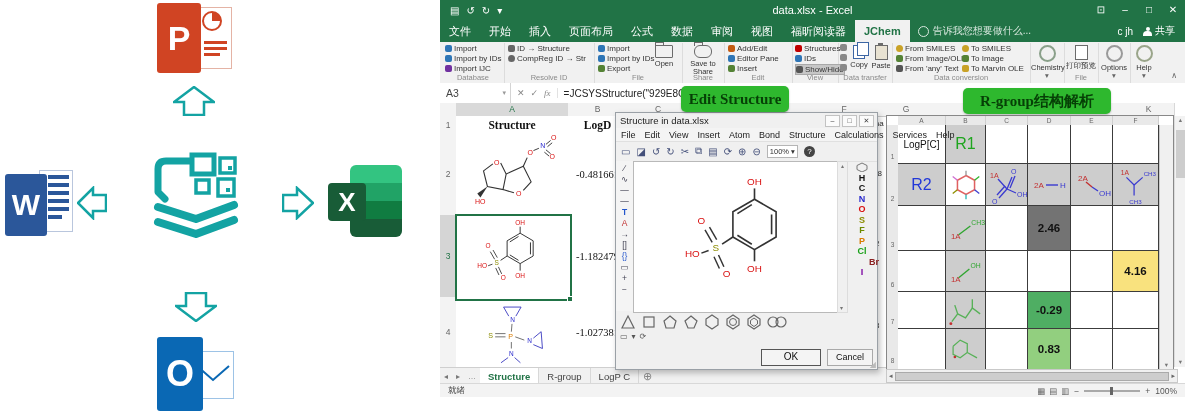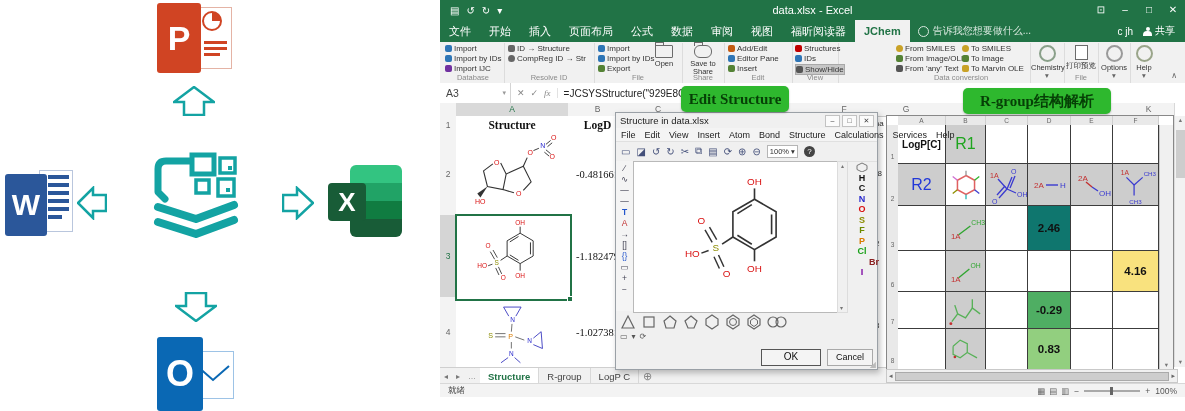--- a/index.html
+++ b/index.html
@@ -127,21 +127,21 @@
   .rg-cols{position:absolute;left:11px;top:0;right:14px;height:9px;background:#e9e9e9;display:flex;}
   .rg-cols span{font-size:6.5px;color:#666;text-align:center;line-height:9px;border-right:1px solid #cfcfcf;}
   .rg-rows{position:absolute;left:0;top:9px;width:11px;bottom:0;background:#e9e9e9;}
   .rg-rows span{position:absolute;left:0;width:100%;text-align:center;font-size:6.5px;color:#666;}
   .rg-grid{position:absolute;left:11px;top:9px;display:grid;
     grid-template-columns:48px 40px 42px 43px 42px 46px;
     grid-template-rows:39px 42px 45px 41px 37px 41px;}
   .rg-cell{border-right:1px solid #3c3c3c;border-bottom:1px solid #3c3c3c;background:#fff;
     display:flex;align-items:center;justify-content:center;overflow:hidden;}
   .rg-cell.gray{background:#cdcdcd;}
-  .rg-logp{font-size:10px;font-weight:bold;color:#111;}
+  .rg-logp{font-size:10px;font-weight:normal;color:#111;}
   .rg-r1{font-size:16px;color:#1fa51f;}
   .rg-r2{font-size:16px;color:#2238d8;}
   .rg-val{font-size:11.5px;font-weight:bold;color:#111;}
   .rg-vscroll{position:absolute;right:0;top:9px;width:13px;bottom:0;background:#f0f0f0;border-left:1px solid #c9c9c9;}
   .rg-hscroll{position:absolute;left:446px;top:369px;width:286px;height:12px;background:#f0f0f0;
     border:1px solid #c9c9c9;z-index:4;display:flex;align-items:center;justify-content:space-between;
     font-size:7px;color:#666;padding:0 2px;}
   .rg-thumb{height:7px;background:#cdcdcd;border:1px solid #aaa;flex:1;margin:0 2px;}
 
   
@@ -377,20 +377,36 @@
               <span>IDs</span>
             </div>
           <div class="ri hl">
               <span class="ric" style="background:#555"></span>
               <span>Show/Hide</span>
             </div>
         </div>
         <div class="rglabel">View</div>
       </div>
 
+      <div class="rgroup" style="left:398px;width:54px;">
+        <div class="rstack" style="left:2px;">
+          <span class="ric" style="background:#888;margin-bottom:2px"></span>
+          <span class="ric" style="background:#888;margin-bottom:2px"></span>
+          <span class="ric" style="background:#888"></span>
+        </div>
+        <div class="rbig" style="left:10px;width:22px;">
+          <div class="bicon copyi"></div>
+          <div>Copy</div>
+        </div>
+        <div class="rbig" style="left:32px;width:22px;">
+          <div class="bicon pastei"></div>
+          <div>Paste</div>
+        </div>
+        <div class="rglabel">Data transfer</div>
+      </div>
 
       <div class="rgroup" style="left:452px;width:138px;">
         <div class="rstack" style="left:4px;">
           <div class="ri">
               <span class="ric" style="background:#c9a227;border-radius:50%"></span>
               <span>From SMILES</span>
             </div>
           <div class="ri">
               <span class="ric" style="background:#548235"></span>
               <span>From Image/OLE</span>
@@ -836,21 +852,21 @@
 
         <div class="rg-cell"></div>
         <div class="rg-cell gray">
           <svg width="40" height="40" viewBox="0 0 40 40">
             <text x="5" y="31" font-size="8" fill="#c23030">1A</text>
             <line x1="13" y1="27" x2="25" y2="18" stroke="#2fa52f" stroke-width="1.4"></line>
             <text x="26" y="17" font-size="7" fill="#2fa52f">CH3</text>
           </svg>
         </div>
         <div class="rg-cell"></div>
-        <div class="rg-cell rg-val" style="background-color: #0f766e;">2.46</div>
+        <div class="rg-cell rg-val" style="background-color: #737373;">2.46</div>
         <div class="rg-cell"></div>
           <div class="rg-cell"></div>
 
         <div class="rg-cell"></div>
         <div class="rg-cell gray">
           <svg width="40" height="40" viewBox="0 0 40 40">
             <text x="5" y="31" font-size="8" fill="#c23030">1A</text>
             <line x1="13" y1="27" x2="24" y2="18" stroke="#2fa52f" stroke-width="1.4"></line>
             <text x="25" y="17" font-size="7" fill="#2fa52f">OH</text>
           </svg>

